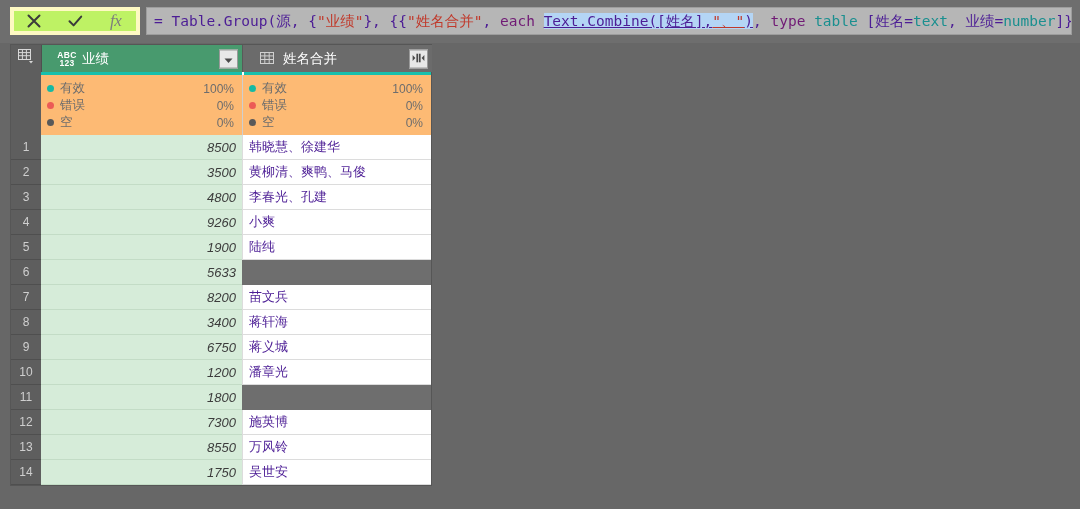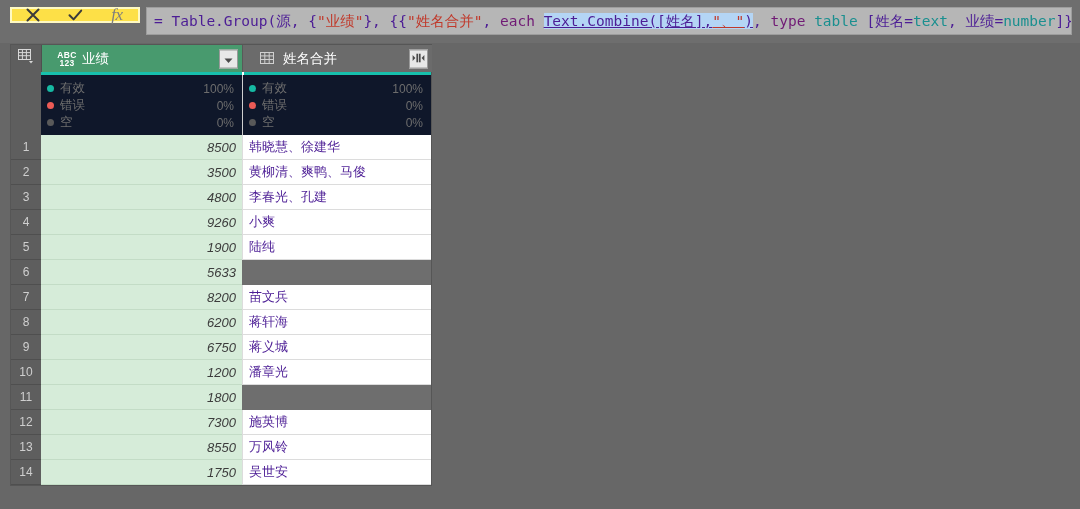--- a/index.html
+++ b/index.html
@@ -19,23 +19,23 @@
   .formula-bar {
     position: absolute;
     left: 0; top: 0;
     width: 1080px; height: 43px;
     background: #6e6e6e;
     box-sizing: border-box;
   }
   .fb-buttons {
     position: absolute;
     left: 10px; top: 7px;
-    width: 130px; height: 16px;
-    background: #fde047;
-    border: 2px solid #fef9c3;
+    width: 130px; height: 28px;
+    background: #bef264;
+    border: 4px solid #fef9c3;
     box-sizing: border-box;
     display: flex;
     align-items: center;
   }
   .fb-btn {
     flex: 1;
     height: 100%;
     display: flex;
     align-items: center;
     justify-content: center;
@@ -145,21 +145,21 @@
   }
   .tealbar { height: 3px; display: flex; }
   .tealbar .seg-corner { width: 30px; min-width: 30px; background: #5e5e5e; }
   .tealbar .seg-a { width: 201px; min-width: 201px; background: #17c0ad; }
   .tealbar .seg-b { width: 189px; min-width: 189px; background: #17c0ad; border-left: 2px solid #ffffff; box-sizing: border-box; }
 
   
   .qual-row { display: flex; height: 60px; }
   .qual-gutter { width: 30px; min-width: 30px; background: #5e5e5e; }
   .qual-cell {
-    background: #0f172a;
+    background: #fdba74;
     box-sizing: border-box;
     padding: 5px 8px 0 6px;
     display: flex;
     flex-direction: column;
     justify-content: flex-start;
   }
   .qual-cell.a { width: 201px; min-width: 201px; }
   .qual-cell.b { width: 189px; min-width: 189px; border-left: 1px solid #cfcfcf; }
   .qual-line {
     display: flex;
@@ -384,21 +384,21 @@
         <div class="cell-num">6</div>
         <div class="cell-val">5633</div>
       </div>
       <div class="data-row">
         <div class="cell-num">7</div>
         <div class="cell-val">8200</div>
         <div class="cell-txt">苗文兵</div>
       </div>
       <div class="data-row">
         <div class="cell-num">8</div>
-        <div class="cell-val">6200</div>
+        <div class="cell-val">3400</div>
         <div class="cell-txt">蒋轩海</div>
       </div>
       <div class="data-row">
         <div class="cell-num">9</div>
         <div class="cell-val">6750</div>
         <div class="cell-txt">蒋义城</div>
       </div>
       <div class="data-row">
         <div class="cell-num">10</div>
         <div class="cell-val">1200</div>

